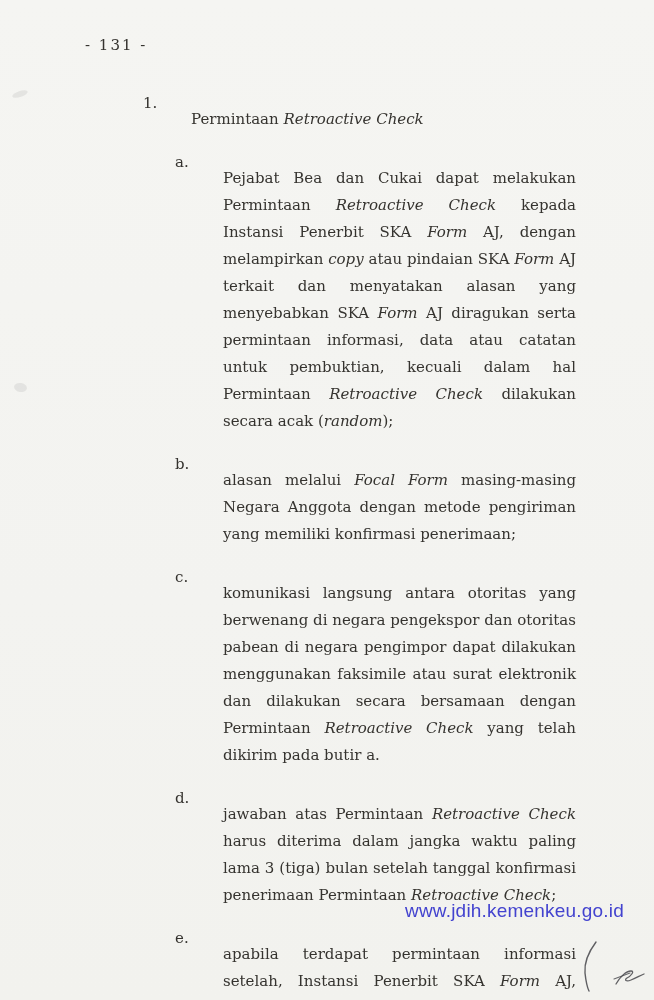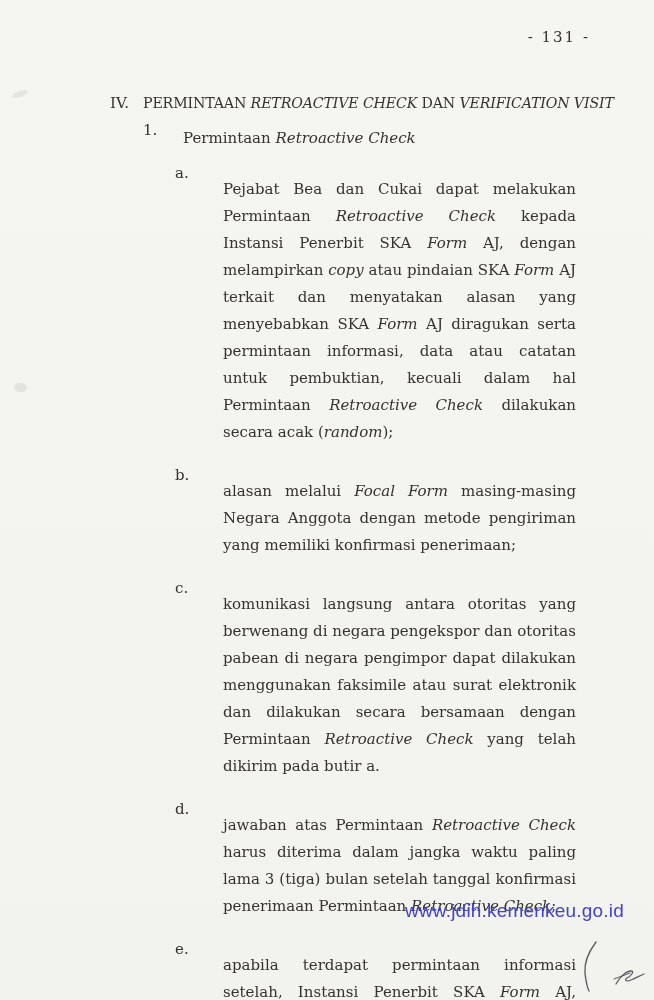--- a/index.html
+++ b/index.html
@@ -3,34 +3,34 @@
 <meta charset="utf-8">
 <style>
   html,body { margin:0; padding:0; }
   body { width:654px; height:1000px; background:#e9e9e7; }
   .paper {
     position:relative; width:654px; height:1000px; overflow:hidden;
     background:linear-gradient(180deg,#f5f5f2 0%, #f3f3f0 60%, #f2f2ee 100%);
     font-family:"DejaVu Serif", serif; color:#35332f;
   }
   .pagenum {
-    position:absolute; top:28px; left:85px; width:505px;
-    text-align:right; font-size:15px; letter-spacing:2px;
+    position:absolute; top:36px; left:85px; width:505px;
+    text-align:left; font-size:15px; letter-spacing:2px;
   }
   .content {
     position:absolute; top:90px; left:110px; width:482px;
     font-size:15px; line-height:27px;
   }
   .row { display:flex; }
   .sec-marker { width:33px; flex:none; }
   .sec-title { white-space:nowrap; font-size:14.2px; letter-spacing:-0.15px; }
   .item1 { margin-left:33px; }
   .item-marker { width:32px; flex:none; }
   .item-body { width:417px; }
-  .line { margin:8px; }
+  .line { margin:16px; }
   .sub { display:flex; }
   .sub-marker { width:32px; flex:none; }
   .sub-text { width:383px; margin:16px; text-align:justify; }
   .it { font-style:italic; }
   .watermark {
     position:absolute; top:900px; right:30px;
     font-family:"Liberation Sans", sans-serif; font-size:19px;
     color:#4343cf; letter-spacing:0.2px;
   }
   .penmark { position:absolute; left:570px; top:930px; }
@@ -46,24 +46,20 @@
 
 <div class="paper">
 
   <div class="smudge smudge-1"></div>
   <div class="smudge smudge-2"></div>
 
   <div class="pagenum">- 131 -</div>
 
   <div class="content">
 
-    <div class="row">
-      <span class="sec-marker">IV.</span>
-      <span class="sec-title"><span>PERMINTAAN </span><span class="it">RETROACTIVE CHECK</span><span> DAN </span><span class="it">VERIFICATION VISIT</span></span>
-    </div>
 
     <div class="row item1">
       <span class="item-marker">1.</span>
       <div class="item-body">
         <p class="line"><span>Permintaan </span><span class="it">Retroactive Check</span></p>
 
         <div class="sub">
           <span class="sub-marker">a.</span>
           <p class="sub-text"><span>Pejabat Bea dan Cukai dapat melakukan Permintaan </span><span class="it">Retroactive Check</span><span> kepada Instansi Penerbit SKA </span><span class="it">Form</span><span> AJ, dengan melampirkan </span><span class="it">copy</span><span> atau pindaian SKA </span><span class="it">Form</span><span> AJ terkait dan menyatakan alasan yang menyebabkan SKA </span><span class="it">Form</span><span> AJ diragukan serta permintaan informasi, data atau catatan untuk pembuktian, kecuali dalam hal Permintaan </span><span class="it">Retroactive Check</span><span> dilakukan secara acak (</span><span class="it">random</span><span>);</span></p>
         </div>

